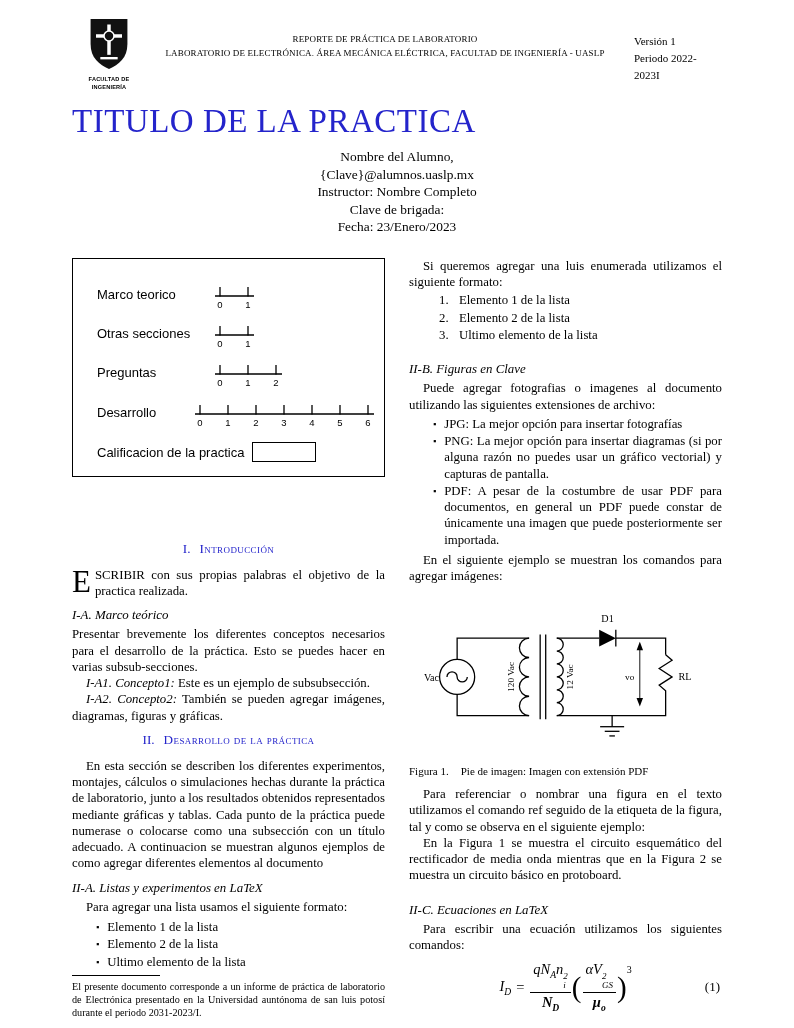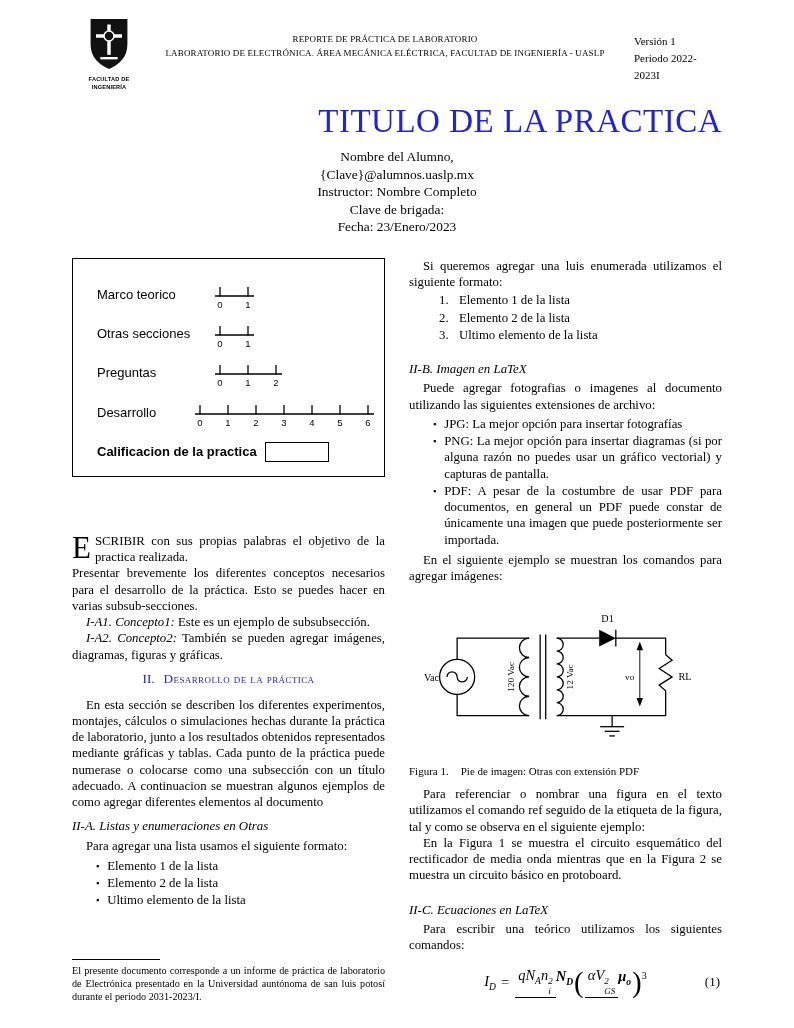--- a/index.html
+++ b/index.html
@@ -7,33 +7,33 @@
   body { font-family:"Liberation Serif", serif; color:#000; }
   .page { width:794px; height:1028px; margin:4px auto; background:#fff; padding:14px 72px 0 72px; position:relative; overflow:hidden; }
 
   
   .header { display:flex; align-items:flex-start; }
   .logo { width:54px; margin-left:10px; text-align:center; }
   .logo-caption { font-family:"Liberation Sans", sans-serif; font-size:5.6px; font-weight:bold; line-height:1.35; margin-top:2px; letter-spacing:0.2px; }
   .header-center { flex:1; text-align:center; padding-top:15px; font-size:9px; line-height:1.55; letter-spacing:0.15px; }
   .header-right { width:88px; padding-top:15px; font-size:11px; line-height:1.55; }
 
-  .title { text-align:right; color:var(--accent,#2424cb); font-size:33px; font-weight:normal; margin-top:12px; letter-spacing:0.5px; }
+  .title { text-align:left; color:var(--accent,#2424cb); font-size:33px; font-weight:normal; margin-top:12px; letter-spacing:0.5px; }
   .authors { text-align:center; font-size:13.4px; line-height:1.31; margin-top:8px; }
 
   .columns { display:flex; gap:24px; margin-top:22px; }
   .col { width:313px; font-size:12.8px; line-height:1.27; text-align:justify; }
   .col-left { display:flex; flex-direction:column; min-height:733px; }
 
   
   .rubric { border:1.3px solid #000; padding:24px 10px 14px 24px; margin-bottom:56px; }
   .rubric-row { display:flex; align-items:flex-start; margin-bottom:7px; }
   .rubric-label { width:118px; font-family:"Liberation Sans", sans-serif; font-size:13px; padding-top:4px; }
   .rubric-scale { display:inline-block; }
-  .rubric-grade { display:flex; align-items:center; margin-top:9px;font-weight:bold; }
+  .rubric-grade { display:flex; align-items:flex-end; margin-top:9px; }
   .rubric-grade .rubric-label { width:auto; padding-top:0; }
   .grade-box { display:inline-block; width:64px; height:20px; border:1.3px solid #000; margin-left:8px; }
 
   
   .sec-heading { text-align:center; color:var(--accent,#2424cb); font-size:13.2px; font-weight:normal; margin:8px 0 9px; }
   .sec-num { margin-right:9px; }
   .sec-text { font-variant:small-caps; letter-spacing:0.4px; }
   .subsec { font-style:italic; font-weight:normal; font-size:12.9px; text-align:left; margin:8px 0 3px; }
   .mt-lg { margin-top:18px; }
 
@@ -54,21 +54,21 @@
 
   
   .figure { text-align:center; margin:8px 0 0; }
   .caption { font-size:11px; text-align:left; margin:12px 0 8px; line-height:1.3; }
   .cap-text { margin-left:12px; }
 
   
   .equation { display:flex; align-items:center; justify-content:center; position:relative; margin-top:8px; font-size:14.5px; min-height:42px; }
   .eq-body { font-style:italic; display:inline-flex; align-items:center; }
   .eq-op { margin:0 5px; font-style:normal; }
-  .frac { display:inline-flex; flex-direction:row; align-items:flex-start; line-height:1.18; margin:0 1px; }
+  .frac { display:inline-flex; flex-direction:column; align-items:center; line-height:1.18; margin:0 1px; }
   .frac .num { border-bottom:1.1px solid #000; padding:0 3px 1px; }
   .frac .den { padding-top:1px;font-weight:bold; }
   sub { font-size:0.66em; }
   .ss { display:inline-flex; flex-direction:column; align-items:flex-start; font-size:0.62em; line-height:1.05; vertical-align:-0.5em; }
   .paren { font-size:29px; font-weight:300; font-style:normal; line-height:1; }
   .outer-exp { font-size:10px; font-style:normal; align-self:flex-start; margin-top:3px; }
   .eq-number { position:absolute; right:2px; font-style:normal; font-size:13px; }
 
   
   .fn-wrap { margin-top:auto; }
@@ -170,43 +170,47 @@
                 <line x1="173" y1="4" x2="173" y2="13.6" stroke="#000" stroke-width="1.3"></line>
                 <text x="173" y="25" text-anchor="middle" font-size="9.5" fill="#000">6</text>
               </svg></span>
         </div>
         <div class="rubric-grade">
           <span class="rubric-label">Calificacion de la practica</span>
           <span class="grade-box"></span>
         </div>
       </div>
 
+      <h2 class="sec-heading">
+        <span class="sec-num">I.</span><span class="sec-text">Introducción</span>
+      </h2>
 
       <p class="body-p">
         <span class="dropcap">E</span><span>SCRIBIR con sus propias palabras el objetivo de la practica realizada.</span>
       </p>
 
+      <h3 class="subsec">I-A. Marco teórico</h3>
       <p class="body-p">Presentar brevemente los diferentes conceptos necesarios para el desarrollo de la práctica. Esto se puedes hacer en varias subsub-secciones.</p>
 
       <p class="body-p indent">
         <span class="subsubsec">I-A1. Concepto1:</span>
         <span>Este es un ejemplo de subsubsección.</span>
       </p>
       <p class="body-p indent">
         <span class="subsubsec">I-A2. Concepto2:</span>
         <span>También se pueden agregar imágenes, diagramas, figuras y gráficas.</span>
       </p>
 
       <h2 class="sec-heading">
         <span class="sec-num">II.</span><span class="sec-text">Desarrollo de la práctica</span>
       </h2>
 
       <p class="body-p indent">En esta sección se describen los diferentes experimentos, montajes, cálculos o simulaciones hechas durante la práctica de laboratorio, junto a los resultados obtenidos representados mediante gráficas y tablas. Cada punto de la práctica puede numerase o colocarse como una subsección con un título adecuado. A continuacion se muestran algunos ejemplos de como agregar diferentes elementos al documento</p>
 
-      <h3 class="subsec">II-A. Listas y enumeraciones en Otras</h3>
+      <h3 class="subsec">II-A. Listas y experimentos en LaTeX</h3>
       <p class="body-p indent">Para agregar una lista usamos el siguiente formato:</p>
 
       <ul class="bullets">
         <li>
             <span class="bullet">▪</span>
             <span class="li-text">Elemento 1 de la lista</span>
           </li>
         <li>
             <span class="bullet">▪</span>
             <span class="li-text">Elemento 2 de la lista</span>
@@ -235,21 +239,21 @@
         <li>
             <span class="enum-n">2.</span>
             <span class="li-text">Elemento 2 de la lista</span>
           </li>
         <li>
             <span class="enum-n">3.</span>
             <span class="li-text">Ultimo elemento de la lista</span>
           </li>
       </ol>
 
-      <h3 class="subsec mt-lg">II-B. Imagen en LaTeX</h3>
+      <h3 class="subsec mt-lg">II-B. Figuras en Clave</h3>
       <p class="body-p indent">Puede agregar fotografias o imagenes al documento utilizando las siguientes extensiones de archivo:</p>
 
       <ul class="bullets">
         <li>
             <span class="bullet">▪</span>
             <span class="li-text">JPG: La mejor opción para insertar fotografías</span>
           </li>
         <li>
             <span class="bullet">▪</span>
             <span class="li-text">PNG: La mejor opción para insertar diagramas (si por alguna razón no puedes usar un gráfico vectorial) y capturas de pantalla.</span>
@@ -291,28 +295,28 @@
             <text x="104" y="92" transform="rotate(-90 104 92)" text-anchor="middle" font-size="10">120 Vac</text>
             <text x="168" y="92" transform="rotate(-90 168 92)" text-anchor="middle" font-size="10">12 Vac</text>
             <text x="205" y="32" text-anchor="middle">D1</text>
             <text x="234" y="95" text-anchor="end" font-size="10">vo</text>
             <text x="282" y="95">RL</text>
           </g>
         </svg>
       </div>
 
       <p class="caption">
-        <span>Figura 1.</span><span class="cap-text">Pie de imagen: Otras con extensión PDF</span>
+        <span>Figura 1.</span><span class="cap-text">Pie de imagen: Imagen con extensión PDF</span>
       </p>
 
       <p class="body-p indent">Para referenciar o nombrar una figura en el texto utilizamos el comando ref seguido de la etiqueta de la figura, tal y como se observa en el siguiente ejemplo:</p>
       <p class="body-p indent italic">En la Figura 1 se muestra el circuito esquemático del rectificador de media onda mientras que en la Figura 2 se muestra un circuito básico en protoboard.</p>
 
       <h3 class="subsec mt-lg">II-C. Ecuaciones en LaTeX</h3>
-      <p class="body-p indent">Para escribir una teórico utilizamos los siguientes comandos:</p>
+      <p class="body-p indent">Para escribir una ecuación utilizamos los siguientes comandos:</p>
 
       <div class="equation">
         <span class="eq-body">
           <span><span>I</span><sub>D</sub></span>
           <span class="eq-op">=</span>
           <span class="frac">
             <span class="num"><span>qN</span><sub>A</sub><span>n</span><span class="ss">
                   <span>2</span>
                   <span>i</span>
                 </span></span>

